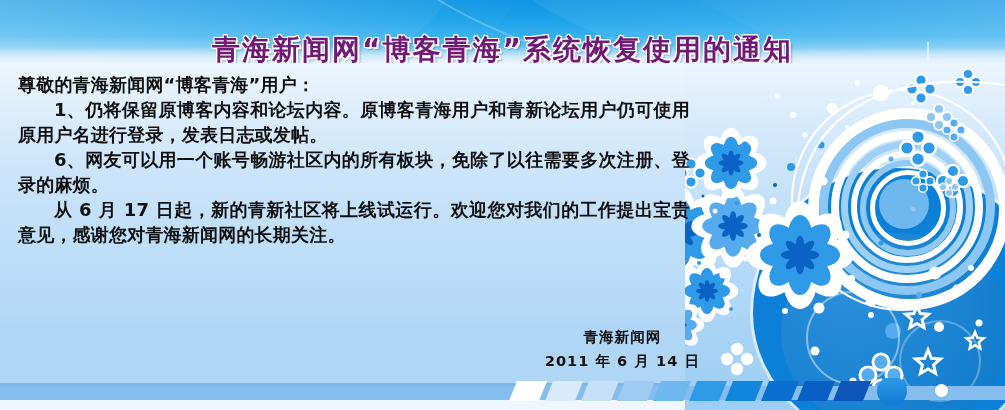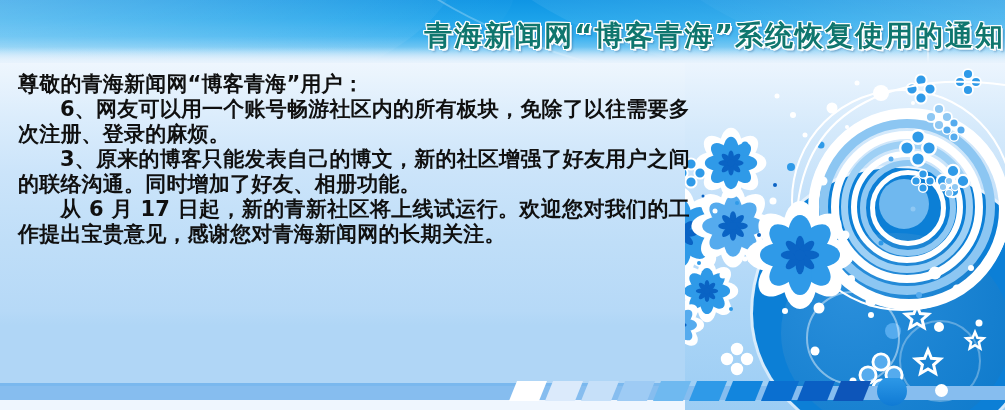--- a/index.html
+++ b/index.html
@@ -49,25 +49,25 @@
     position:absolute;left:0;bottom:0;width:100%;height:16px;
     background:linear-gradient(180deg,rgba(207,230,250,0),#e8f3fd);
   }
   .hdr-tick{
     position:absolute;right:76px;top:42px;width:2px;height:21px;
     background:rgba(255,255,255,.55);
   }
 
   
   .title{
-    position:absolute;left:0;top:17px;width:1005px;
-    text-align:right;
+    position:absolute;left:0;top:31px;width:1005px;
+    text-align:center;
     font-family:"DejaVu Sans","Liberation Sans",sans-serif;
     font-size:28px;font-weight:bold;letter-spacing:2px;
-    color:#0f766e;
+    color:#701a75;
     text-shadow:
        1px 0 0 #fff, -1px 0 0 #fff, 0 1px 0 #fff, 0 -1px 0 #fff,
        1px 1px 0 #fff, -1px 1px 0 #fff, 1px -1px 0 #fff, -1px -1px 0 #fff,
        2px 2px 0 rgba(255,255,255,.95),
        3px 3px 2px rgba(20,70,120,.35);
     white-space:nowrap;
   }
 
   
   .body-bg{
@@ -82,21 +82,21 @@
       #b0d6f6 262px);
   }
   .band{position:absolute;left:0;width:1005px;}
   .b1{top:320px;height:9px;background:#7ab8ee;}
   .b2{top:329px;height:7px;background:#a4cff4;}
   .b3{top:336px;height:12px;background:#eff6fe;}
 
   
   .doc{
     position:absolute;left:18px;top:72px;width:672px;
-    font-size:21px;line-height:25px;color:#101010;font-weight:bold;
+    font-size:18px;line-height:25px;color:#101010;font-weight:bold;
     letter-spacing:.2px;
     font-family:"DejaVu Sans","Liberation Sans",sans-serif;
   }
   .doc p{margin:0 0 0 0;text-align:justify;text-justify:inter-ideograph;}
   .doc p.ind{text-indent:2em;}
   .sign{
     position:absolute;right:305px;top:325px;text-align:center;
     font-size:14.6px;line-height:24px;font-weight:bold;color:#101010;
     letter-spacing:1px;
   }
@@ -459,25 +459,29 @@
           <circle cx="228" cy="146" r="2.5" fill="#8fc8f3"></circle>
           <path d="M112,150 C120,40 215,8 320,22" fill="none" stroke="#ffffff" stroke-width="2"></path>
           <circle cx="168" cy="275" r="46" fill="none" stroke="rgba(255,255,255,.45)" stroke-width="2"></circle>
           <circle cx="255" cy="298" r="40" fill="none" stroke="rgba(255,255,255,.30)" stroke-width="2"></circle>
         </svg>
       </div>
   </div>
 
   <div class="doc">
     <p>尊敬的青海新闻网“博客青海”用户：</p>
+    <p class="ind">1、仍将保留原博客内容和论坛内容。原博客青海用户和青新论坛用户仍可使用原用户名进行登录，发表日志或发帖。</p>
     <p class="ind">6、网友可以用一个账号畅游社区内的所有板块，免除了以往需要多次注册、登录的麻烦。</p>
-    <p class="ind">3、原来的博客只能发表自己的博文，新的社区增强了好友用户之间的联络沟通。同时增加了好友、相册功能。</p>
     <p class="ind">从 6 月 17 日起，新的青新社区将上线试运行。欢迎您对我们的工作提出宝贵意见，感谢您对青海新闻网的长期关注。</p>
   </div>
 
+  <div class="sign">
+    <div>青海新闻网</div>
+    <div>2011 年 6 月 14 日</div>
+  </div>
 
   <div class="stripebar">
     <div class="barline"></div>
     <div id="stripes">
         <div class="pgram" style="left: 513px; width: 30px; background: rgb(255, 255, 255); top: 3px; height: 20px;"></div>
         <div class="pgram" style="left: 549px; width: 30px; background: rgb(219, 234, 251); top: 3px; height: 20px;"></div>
         <div class="pgram" style="left: 585px; width: 30px; background: rgb(198, 224, 249); top: 3px; height: 20px;"></div>
         <div class="pgram" style="left: 621px; width: 30px; background: rgb(158, 203, 244); top: 3px; height: 20px;"></div>
         <div class="pgram" style="left: 657px; width: 30px; background: rgb(111, 185, 240); top: 3px; height: 20px;"></div>
         <div class="pgram" style="left: 693px; width: 30px; background: rgb(47, 154, 232); top: 3px; height: 20px;"></div>

